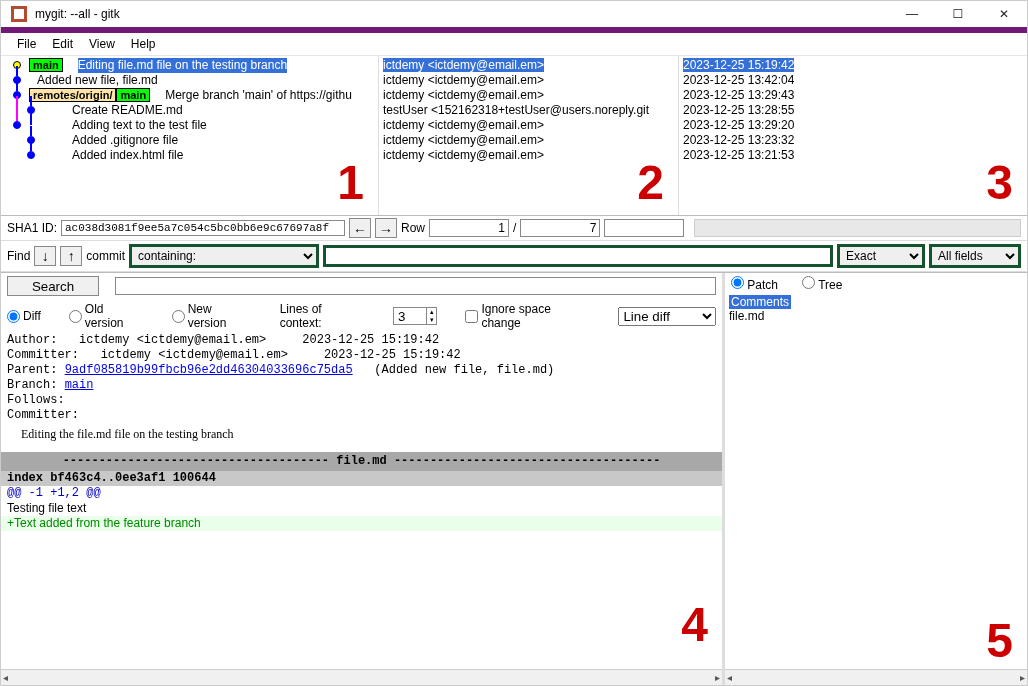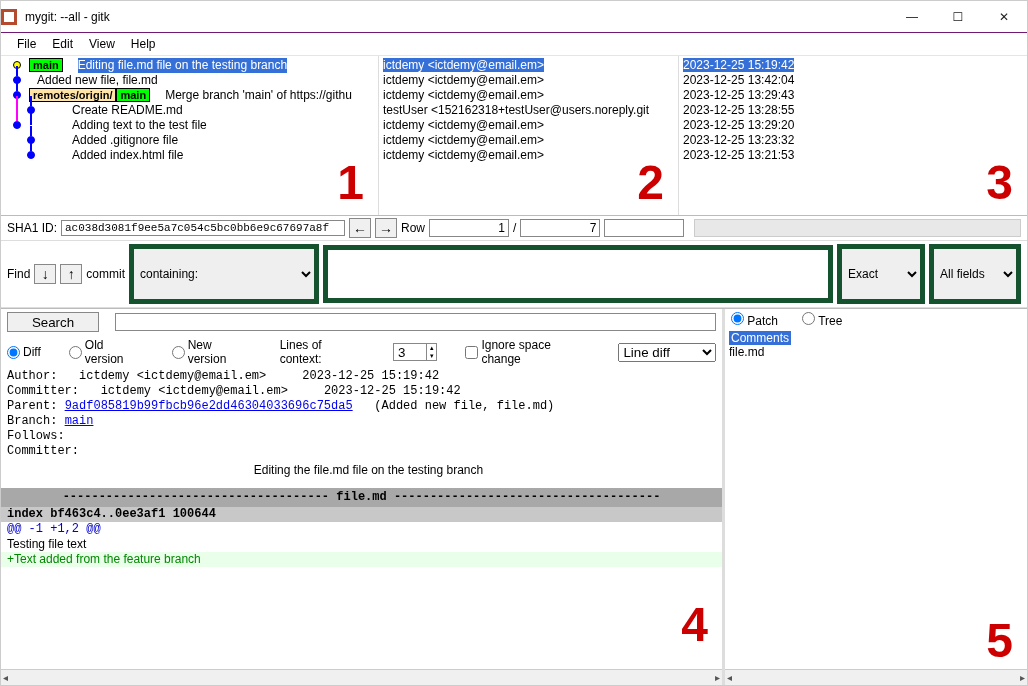--- a/index.html
+++ b/index.html
@@ -1,17 +1,17 @@
 <!DOCTYPE html>
 <html><head>
 <meta charset="utf-8">
 <style>
 * { box-sizing: border-box; margin: 0; padding: 0; }
 body { font-family: "Segoe UI", Tahoma, sans-serif; font-size: 12px; background: #fff; width: 1028px; height: 686px; border: 1px solid #ccc; display: flex; flex-direction: column; overflow: hidden; }
-.titlebar { height: 32px; display: flex; align-items: center; background: #fff; border-bottom: 1px solid #701a75; }
+.titlebar { height: 32px; display: flex; align-items: center; padding-left: 10px; background: #fff; border-bottom: 6px solid #701a75; }
 .titlebar-icon { width: 16px; height: 16px; margin-right: 8px; }
 .titlebar-title { flex: 1; font-size: 12px; }
 .win-controls { display: flex; }
 .win-btn { width: 46px; height: 32px; display: flex; align-items: center; justify-content: center; color: #222; }
 .menubar { display: flex; gap: 0; padding: 2px 8px; border-bottom: 1px solid #e5e5e5; }
 .menu-item { padding: 2px 8px; font-size: 12px; }
 .panes { display: flex; height: 160px; border-bottom: 1px solid #bbb; }
 .pane { position: relative; overflow: hidden; border-right: 1px solid #ddd; padding: 2px 4px; font-family: sans-serif; font-size: 12px; line-height: 15px; }
 .pane:last-child { border-right: none; }
 .pane1 { flex: 0 0 378px; }
@@ -27,34 +27,34 @@
 .line-mag { position: absolute; width: 2px; background: #ff00ff; }
 .branch-label { background: #00ff00; border: 1px solid #000; padding: 0 3px; font-weight: bold; font-size: 11px; }
 .branch-label.outlined { background: #ffe4a8; }
 .msg { margin-left: 15px; }
 .sel-light { background: #3470d8; color: #fff; }
 .sha-row { display: flex; align-items: center; padding: 2px 6px; gap: 4px; border-bottom: 1px solid #ddd; }
 .sha-input { width: 284px; font-family: "Courier New", monospace; font-size: 11px; padding: 1px 3px; border: 1px solid #888; }
 .nav-btn { width: 22px; height: 20px; border: 1px solid #888; background: #f0f0f0; display: flex; align-items: center; justify-content: center; font-size: 14px; }
 .row-field { width: 50px; text-align: right; padding: 1px 4px; font-family: sans-serif; }
 .find-row { display: flex; align-items: center; padding: 3px 6px; gap: 4px; border-bottom: 1px solid #ddd; }
-.find-row select, .find-row input[type=text] { border: 5px solid #14532d; font-size: 12px; padding: 17px 2px; }
+.find-row select, .find-row input[type=text] { border: 3px solid #14532d; font-size: 12px; padding: 1px 2px; }
 .find-main { flex: 1; }
 .search-row { display: flex; align-items: center; padding: 3px 6px; gap: 16px; }
 .search-btn { width: 92px; height: 20px; border: 1px solid #888; background: #f0f0f0; }
 .search-input { flex: 1; border: 1px solid #888; height: 18px; }
 .bottom { flex: 1; display: flex; border-top: 1px solid #bbb; overflow: hidden; }
 .left-panel { flex: 1; display: flex; flex-direction: column; border-right: 3px solid #ddd; position: relative; }
 .right-panel { width: 302px; display: flex; flex-direction: column; position: relative; }
 .opts-row { display: flex; align-items: center; padding: 3px 6px; gap: 28px; font-size: 12px; }
 .opts-row label { display: flex; align-items: center; gap: 3px; }
 .diff-body { flex: 1; overflow: auto; font-family: "Courier New", monospace; font-size: 12px; line-height: 15px; padding: 0; position: relative; }
 .commit-info { padding: 0 6px; font-family: "Courier New", monospace; }
 .commit-info a { color: #0000ee; text-decoration: underline; }
-.commit-msg-line { padding: 4px 6px 10px 20px; font-family: Liberation Sans, sans-serif; text-align: center; }
+.commit-msg-line { padding: 4px 6px 10px 20px; font-family: Liberation Serif, serif; }
 .file-header { background: #a8a8a8; color: #000; padding: 2px 6px; font-weight: bold; font-family: "Courier New", monospace; text-align: center; }
 .diff-index { background: #c8c8c8; padding: 0 6px; font-family: "Courier New", monospace; font-weight: bold; }
 .hunk { color: #0000cc; padding: 0 6px; font-family: "Courier New", monospace; }
 .ctx-line { padding: 0 6px; font-family: sans-serif; }
 .add-line { color: #008800; background: #eaffea; padding: 0 6px; font-family: sans-serif; }
 .right-opts { padding: 3px 6px; display: flex; gap: 24px; }
 .right-list { flex: 1; padding: 0 4px; font-family: sans-serif; font-size: 12px; }
 .comments-hdr { background: #3470d8; color: #fff; display: inline-block; padding: 0 2px; }
 .spin { display: inline-flex; border: 1px solid #888; }
 .spin input { width: 32px; border: none; text-align: left; padding-left: 4px; }

